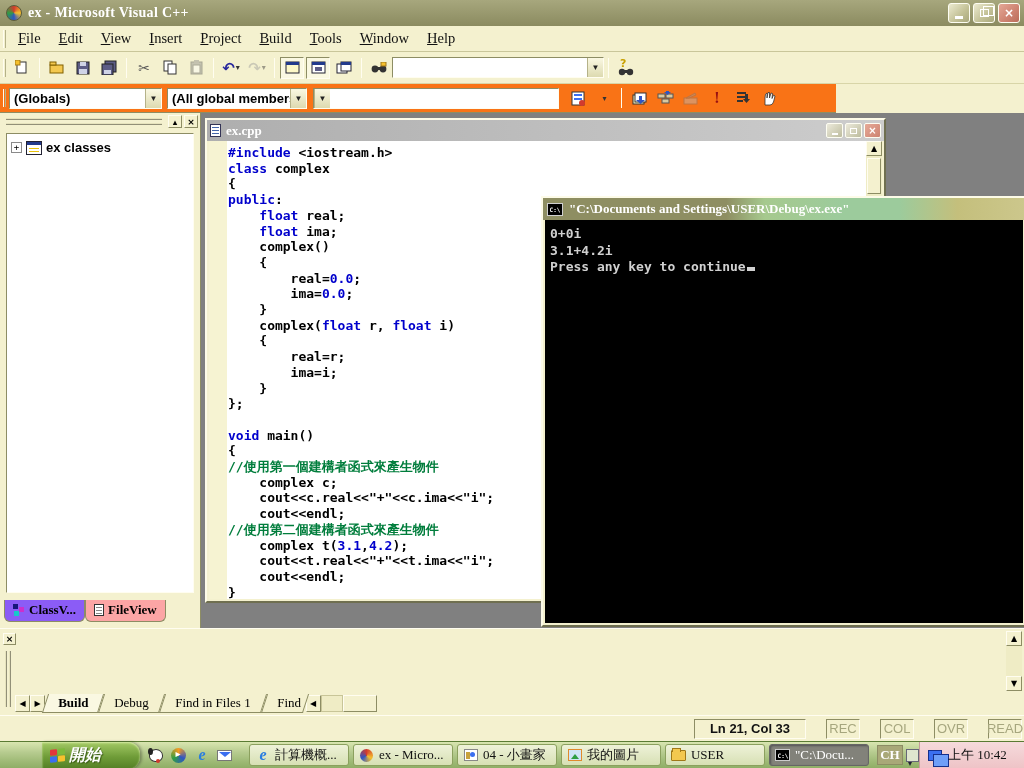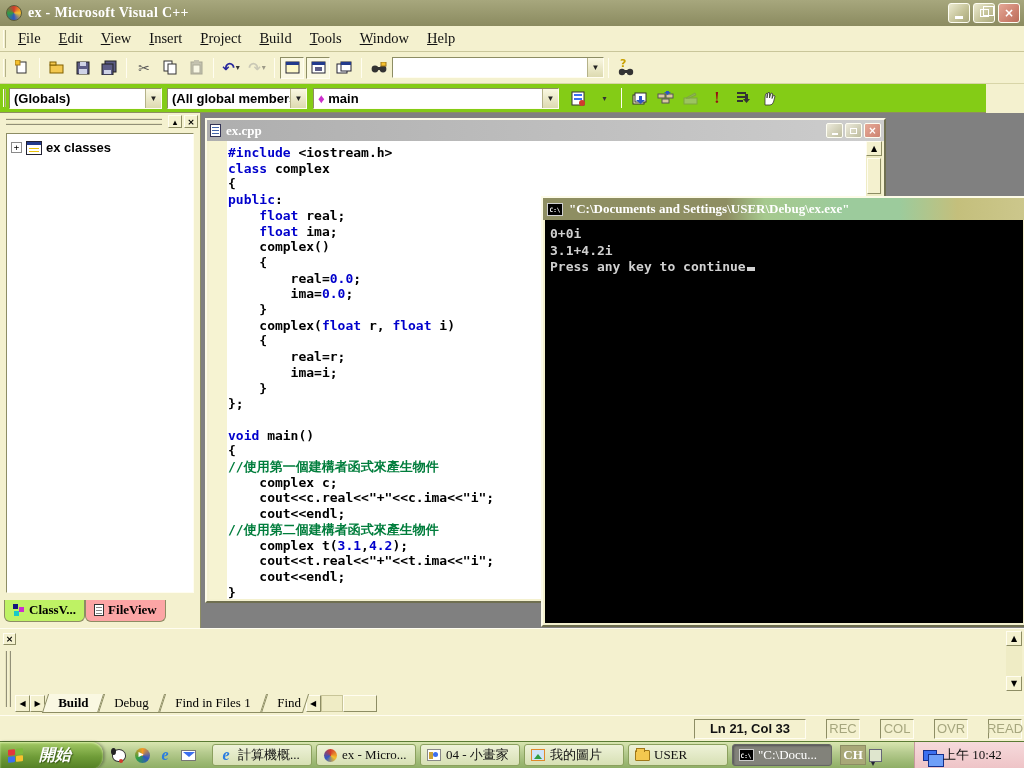--- a/index.html
+++ b/index.html
@@ -24,21 +24,21 @@
   
   .menubar { position:absolute; left:0; top:26px; width:1024px; height:26px; background:#f4f1cf;
     border-bottom:1px solid #c9c69a; display:flex; align-items:center; font-size:14.5px; }
   .grip-v { width:3px; height:18px; border-left:1px solid #fffdf0; border-right:1px solid #b5b289; margin:0 3px; }
   .menu-item { padding:2px 9px; color:#111; cursor:default;text-align:center; }
   .menu-item .u { text-decoration:underline; }
 
   
   .tb1 { position:absolute; left:0; top:52px; width:1024px; height:32px; background:#f4f1cf;
     border-bottom:1px solid #d8d5a8; display:flex; align-items:center; }
-  .tb2 { position:absolute; left:0; top:84px; width:986px; height:29px; background:#84cc16;
+  .tb2 { position:absolute; left:0; top:84px; width:836px; height:29px; background:#f97316;
     border-bottom:1px solid #8d8d64; display:flex; align-items:center; }
   .tbi { width:24px; height:22px; display:flex; align-items:center; justify-content:center; margin:0 1px;
     font-family:"DejaVu Sans",sans-serif; }
   .tbi.pressed { border:1px solid; border-color:#8d8d64 #fffdf0 #fffdf0 #8d8d64; background:#faf8e2; }
   .tbi.disabled { opacity:.45; filter:grayscale(1); }
   .sep { width:1px; height:20px; background:#b5b289; border-right:1px solid #fffdf0; margin:0 4px; }
   .ddarrow { font-size:8px; color:#333; margin-left:1px; }
   .combo { height:21px; background:#fff; border:1px solid; border-color:#8d8d64 #fffdf0 #fffdf0 #8d8d64;
     display:flex; align-items:center; font:bold 13px "Liberation Sans",sans-serif; }
   .combo .cval { padding:0 4px; white-space:nowrap; overflow:hidden; flex:1; }
@@ -61,21 +61,21 @@
   .expander { width:11px; height:11px; border:1px solid #8a8a8a; background:#fff;
     font:9px/9px "DejaVu Sans Mono",monospace; text-align:center; color:#000; }
   .classes-icon { width:16px; height:14px; background:#fff; border:1px solid #223; position:relative; }
   .classes-icon::before { content:""; position:absolute; left:0; top:0; right:0; height:3px; background:#223a8c; }
   .classes-icon::after { content:""; position:absolute; left:2px; top:6px; right:2px; height:5px;
     background:repeating-linear-gradient(180deg,#e8c20c 0 1px,#fff 1px 3px); }
   .tree-label { font:bold 13px "Liberation Sans",sans-serif; color:#000; }
   .ws-tabs { position:absolute; left:4px; bottom:6px; display:flex; }
   .ws-tab { display:flex; align-items:center; gap:4px; padding:2px 8px 3px; border:1px solid #8d8d64; border-top:none;
     border-radius:0 0 6px 6px; background:#fca5a5; font:bold 13px "Liberation Serif",serif; }
-  .ws-tab.active { background:#bef264; position:relative; z-index:2; }
+  .ws-tab.active { background:#8b5cf6; position:relative; z-index:2; }
   .cv-icon { width:12px; height:12px; position:relative; }
   .cv-icon i { position:absolute; width:5px; height:5px; }
   .cv-icon i:nth-child(1){ left:0; top:0; background:#16167c; }
   .cv-icon i:nth-child(2){ left:6px; top:3px; background:#cc2fcc; }
   .cv-icon i:nth-child(3){ left:1px; top:7px; background:#17c9c9; }
   .page-icon { width:10px; height:12px; background:#fff; border:1px solid #333;
     box-shadow:inset 0 -2px 0 #fff; position:relative; }
   .page-icon::before { content:""; position:absolute; left:1px; top:2px; right:1px; height:7px;
     background:repeating-linear-gradient(180deg,#888 0 1px,#fff 1px 3px); }
 
@@ -153,22 +153,22 @@
   .sb-pos { width:112px; font:bold 13px "Liberation Sans",sans-serif; color:#111; margin-left:auto; }
   .sb-ind { width:34px; font:13px "Liberation Sans",sans-serif; color:#a6a67e; }
 
   
   .taskbar { position:absolute; left:0; top:741px; width:1024px; height:27px;
     background:linear-gradient(180deg,#d9e6b0 0%,#b6cb8f 40%,#9cb873 78%,#8fae66 100%);
     border-top:1px solid #5a7b34; display:flex; align-items:center; }
   .start-btn { width:103px; height:27px; border-radius:0 12px 12px 0;
     background:linear-gradient(180deg,#a4ca66 0%,#6f9c38 55%,#537f24 100%);
     box-shadow:inset 0 1px 2px #d6eba4, 2px 0 3px rgba(0,0,0,.3);
-    display:flex; align-items:center; gap:16px; padding-left:8px;
-    color:#fff; font:bold italic 16px "Liberation Serif",serif; text-shadow:1px 1px 1px #3c5c18; }
+    display:flex; align-items:center; gap:4px; padding-left:8px;
+    color:#fff; font:bold italic 16px "Liberation Serif",serif; text-shadow:1px 1px 1px #3c5c18;margin-left:42px; }
   .winflag { width:15px; height:13px; display:grid; grid-template-columns:7px 7px; grid-template-rows:6px 6px; gap:1px; transform:skewY(-6deg); }
   .winflag i:nth-child(1){ background:#e3373b; border-radius:1px; }
   .winflag i:nth-child(2){ background:#7eb93c; border-radius:1px; }
   .winflag i:nth-child(3){ background:#3b6ff0; border-radius:1px; }
   .winflag i:nth-child(4){ background:#f8c22d; border-radius:1px; }
   .quick { display:flex; align-items:center; gap:5px; padding:0 7px; }
   .ql { width:18px; height:18px; display:flex; align-items:center; justify-content:center; }
   .ico-dog { width:14px; height:13px; background:#fff; border:1px solid #333; border-radius:50% 50% 45% 45%; position:relative; }
   .ico-dog::before { content:""; position:absolute; left:-2px; top:-2px; width:5px; height:7px; background:#222; border-radius:50%; }
   .ico-dog::after { content:""; position:absolute; right:2px; bottom:-2px; width:4px; height:4px; background:#d23a2e; border-radius:50%; }
@@ -344,21 +344,20 @@
     <span class="cval">(Globals)</span>
     <span class="cbtn">▼</span>
   </span>
   <span style="width:5px;"></span>
   <span class="combo" style="width:140px;">
     <span class="cval">(All global members)</span>
     <span class="cbtn">▼</span>
   </span>
   <span style="width:6px;"></span>
   <span class="combo" style="width:246px;">
-    <span class="cval"><span style="color:#cc2fcc;">♦</span> <span>main</span></span>
     <span class="cbtn">▼</span>
   </span>
   <span style="width:6px;"></span>
   <span class="tbi">
     <svg width="15" height="15">
         <rect x="1" y="1" width="12" height="13" fill="#fff" stroke="#333"></rect>
         <rect x="3" y="3" width="8" height="2" fill="#3b6ff0"></rect>
         <rect x="3" y="7" width="8" height="2" fill="#3b6ff0"></rect>
         <circle cx="11" cy="12" r="3" fill="#d23a2e"></circle>
       </svg>

